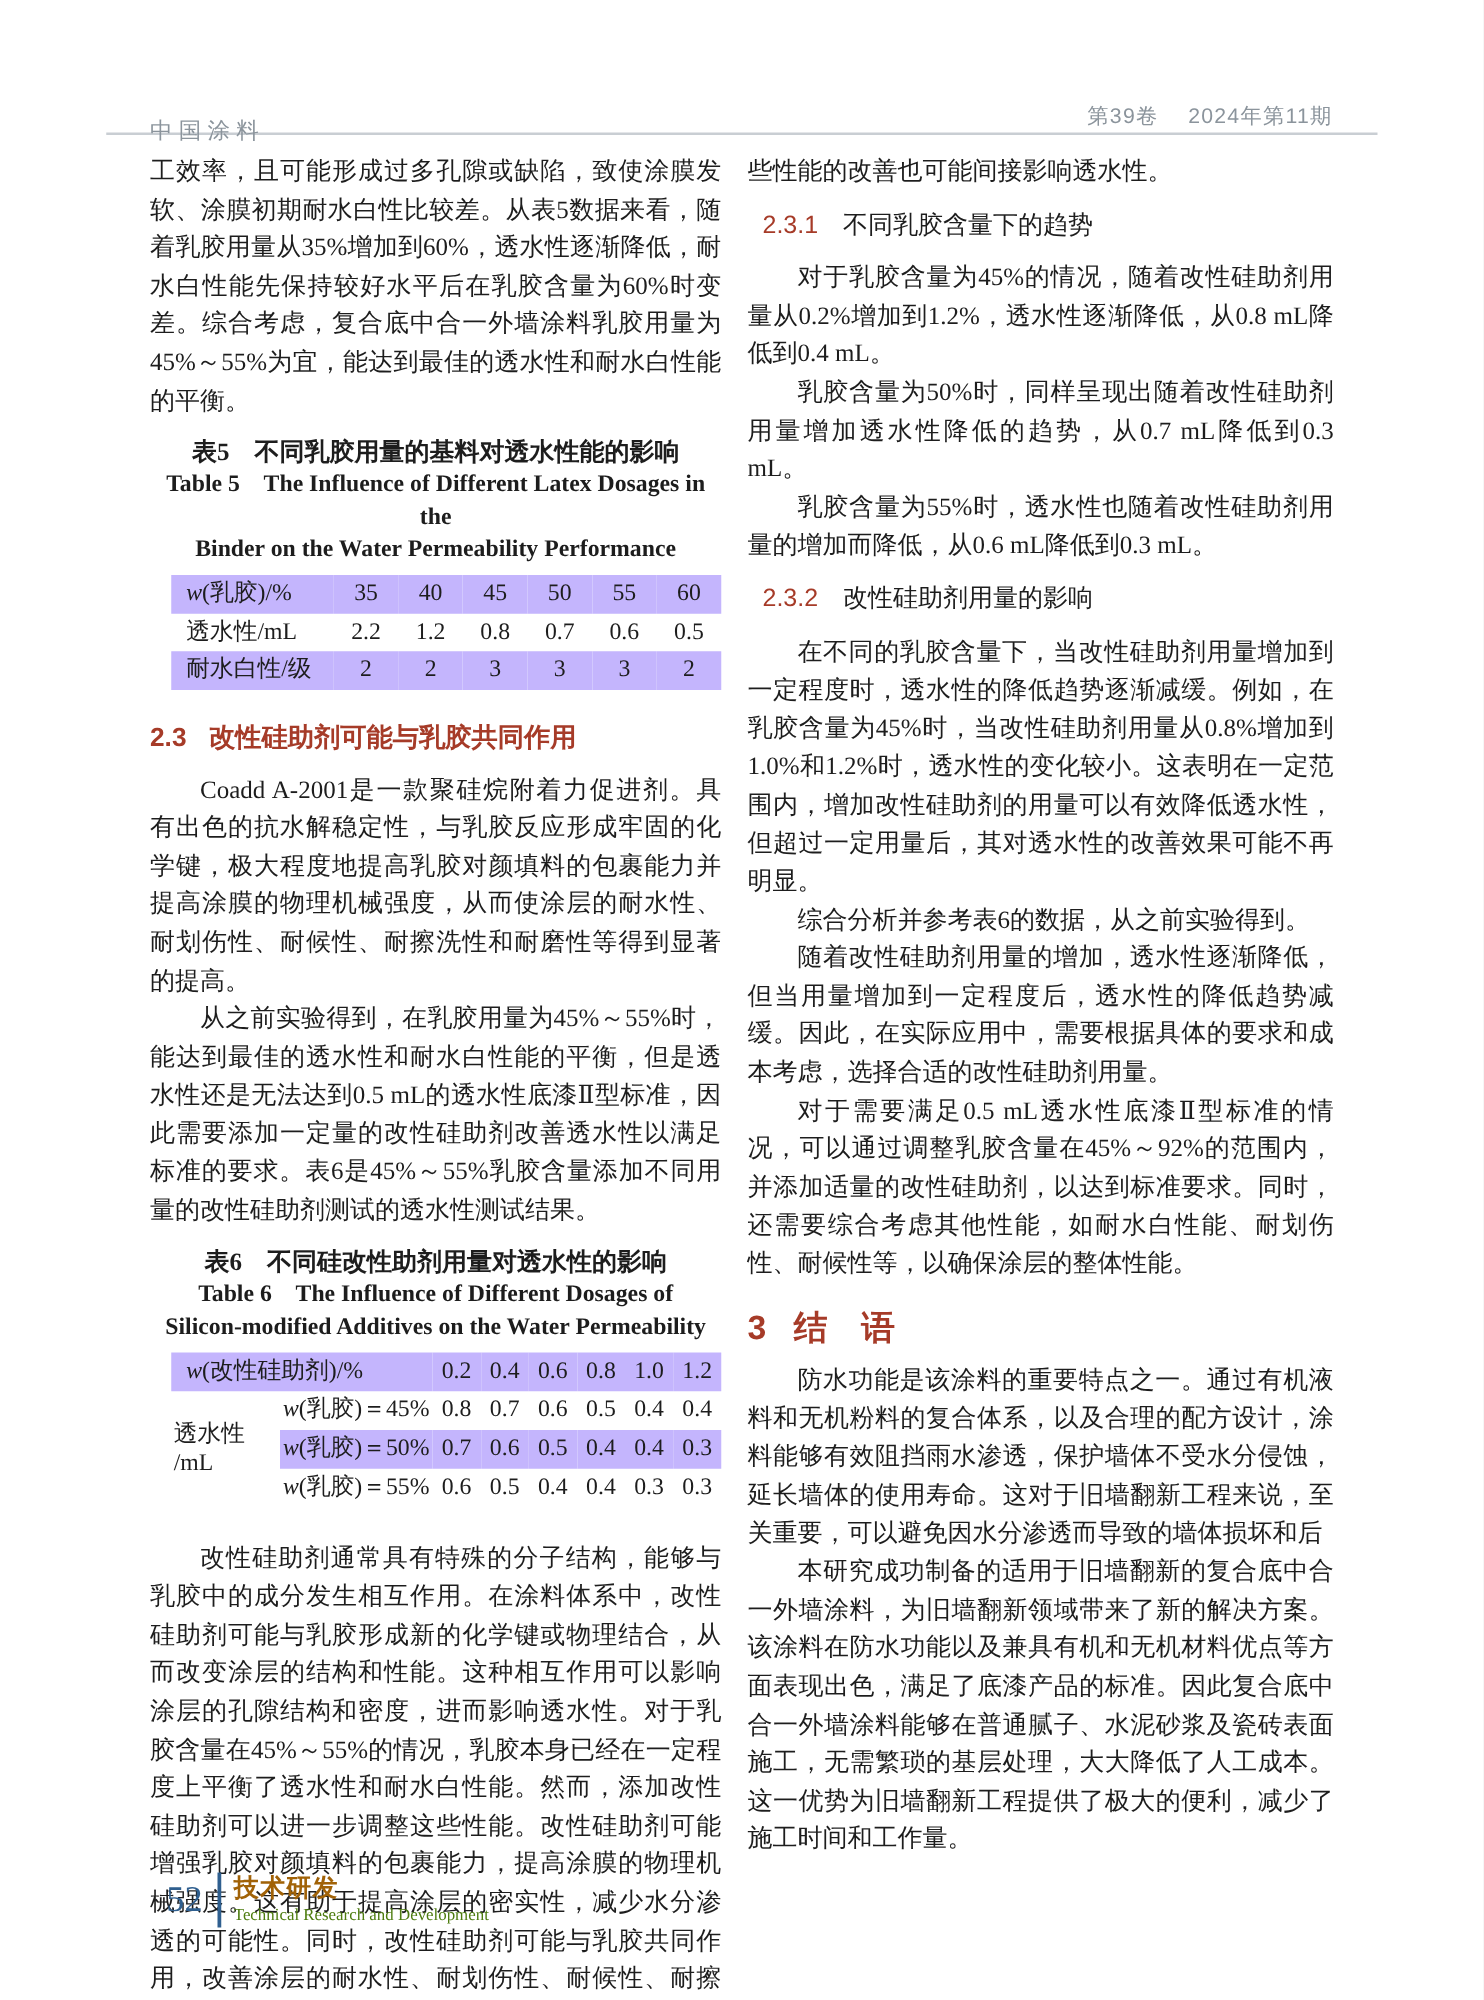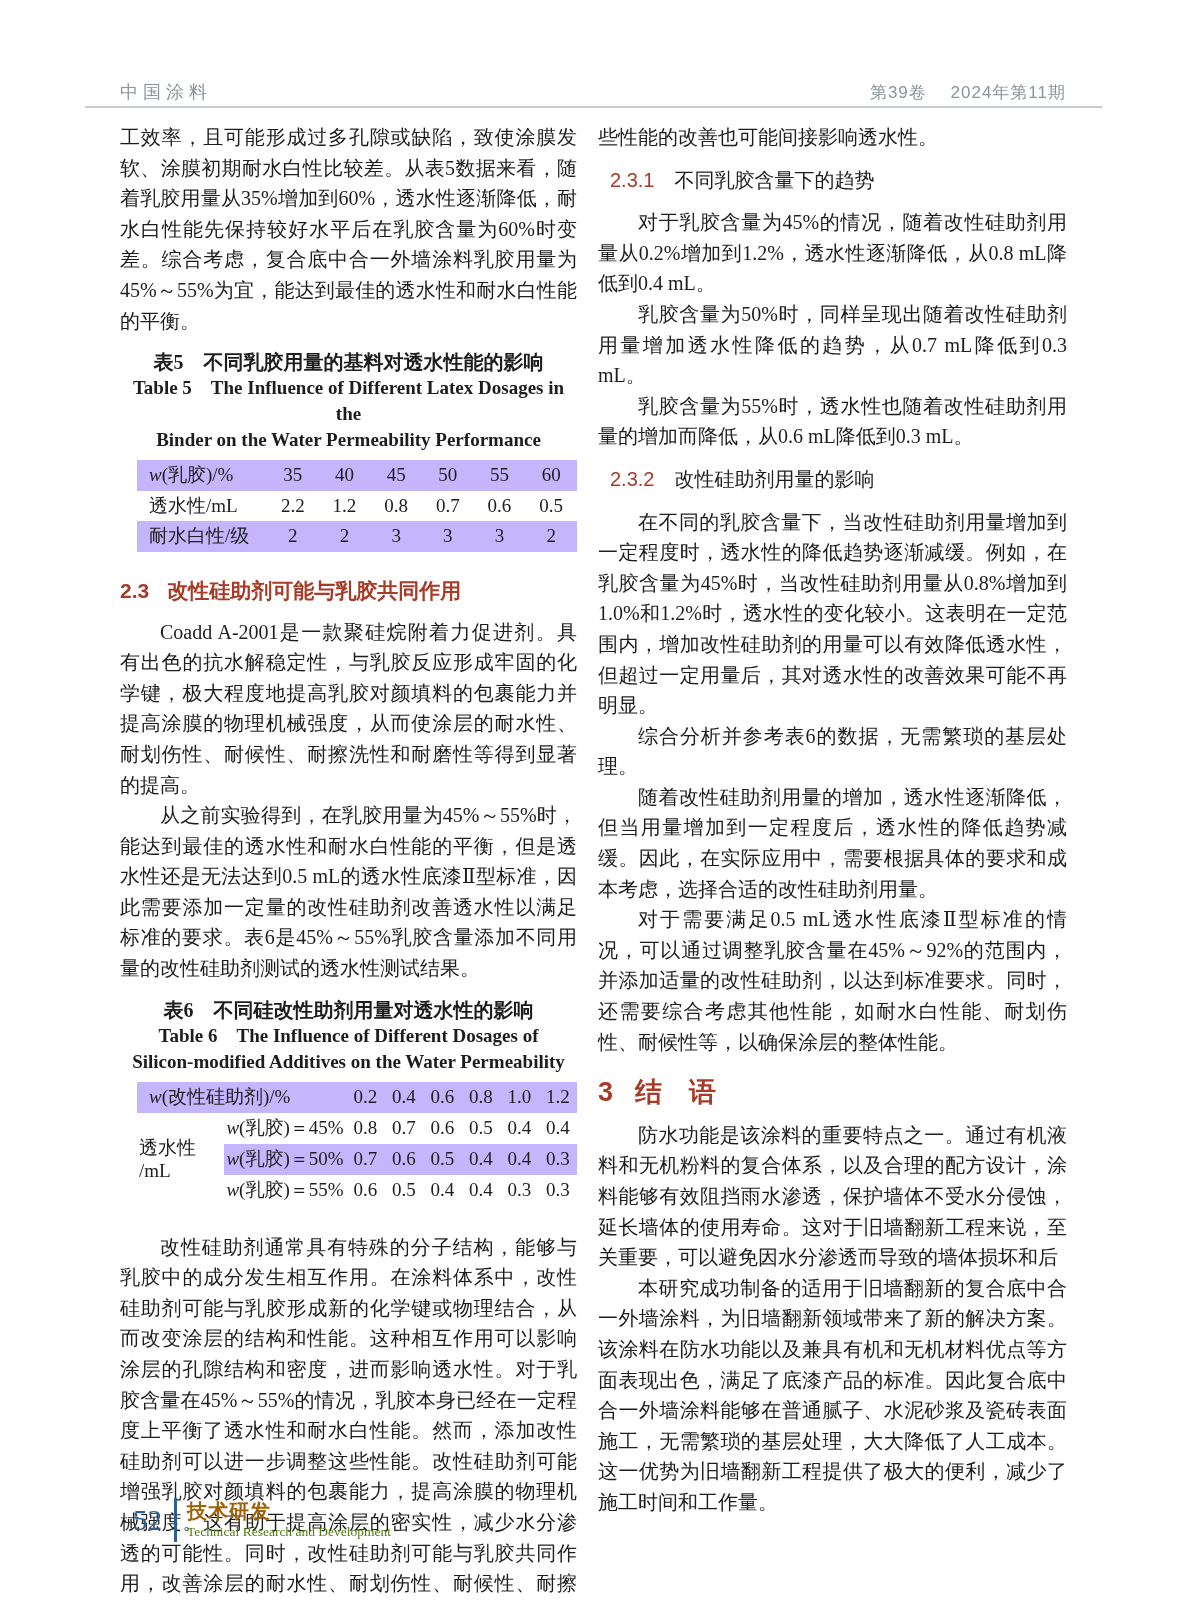--- a/index.html
+++ b/index.html
@@ -3,21 +3,21 @@
 <meta charset="utf-8">
 <style>
   html,body{margin:0;padding:0;background:#e9e9e9;}
   .page{
     position:relative;width:1187px;height:1600px;margin:0 auto;background:#ffffff;
     font-family:"Liberation Serif","DejaVu Serif",serif;color:#1d1d1d;overflow:hidden;
   }
   
   .pg-header{position:absolute;left:85px;top:80px;width:1017px;height:26px;
     border-bottom:2px solid #c9ced3;}
-  .journal-cn{position:absolute;left:35px;top:0;font-family:"Liberation Sans","DejaVu Sans",sans-serif;
+  .journal-cn{position:absolute;left:35px;top:12px;font-family:"Liberation Sans","DejaVu Sans",sans-serif;
     font-size:18px;color:#8b949c;letter-spacing:5px;font-weight:400;}
   .vol-issue{position:absolute;right:36px;top:1px;font-family:"Liberation Sans","DejaVu Sans",sans-serif;
     font-size:17px;color:#8b949c;letter-spacing:1px;}
   .vol-issue span{margin-left:18px;}
   .vol-issue span:first-child{margin-left:0;}
   
   .col{position:absolute;top:122px;text-align:justify;font-size:20px;line-height:30.6px;}
   .col-left{left:120px;width:457px;}
   .col-right{left:598px;width:469px;}
   p{margin:0;text-indent:2em;}
@@ -166,21 +166,21 @@
 
     <p class="h3"><span class="num">2.3.1</span><span>不同乳胶含量下的趋势</span></p>
 
     <p>对于乳胶含量为45%的情况，随着改性硅助剂用量从0.2%增加到1.2%，透水性逐渐降低，从0.8 mL降低到0.4 mL。</p>
     <p>乳胶含量为50%时，同样呈现出随着改性硅助剂用量增加透水性降低的趋势，从0.7 mL降低到0.3 mL。</p>
     <p>乳胶含量为55%时，透水性也随着改性硅助剂用量的增加而降低，从0.6 mL降低到0.3 mL。</p>
 
     <p class="h3"><span class="num">2.3.2</span><span>改性硅助剂用量的影响</span></p>
 
     <p>在不同的乳胶含量下，当改性硅助剂用量增加到一定程度时，透水性的降低趋势逐渐减缓。例如，在乳胶含量为45%时，当改性硅助剂用量从0.8%增加到1.0%和1.2%时，透水性的变化较小。这表明在一定范围内，增加改性硅助剂的用量可以有效降低透水性，但超过一定用量后，其对透水性的改善效果可能不再明显。</p>
-    <p>综合分析并参考表6的数据，无需繁琐的基层处理。</p>
+    <p>综合分析并参考表6的数据，从之前实验得到。</p>
     <p>随着改性硅助剂用量的增加，透水性逐渐降低，但当用量增加到一定程度后，透水性的降低趋势减缓。因此，在实际应用中，需要根据具体的要求和成本考虑，选择合适的改性硅助剂用量。</p>
     <p>对于需要满足0.5 mL透水性底漆Ⅱ型标准的情况，可以通过调整乳胶含量在45%～92%的范围内，并添加适量的改性硅助剂，以达到标准要求。同时，还需要综合考虑其他性能，如耐水白性能、耐划伤性、耐候性等，以确保涂层的整体性能。</p>
 
     <p class="h1c"><span class="num">3</span><span>结　语</span></p>
 
     <p>防水功能是该涂料的重要特点之一。通过有机液料和无机粉料的复合体系，以及合理的配方设计，涂料能够有效阻挡雨水渗透，保护墙体不受水分侵蚀，延长墙体的使用寿命。这对于旧墙翻新工程来说，至关重要，可以避免因水分渗透而导致的墙体损坏和后</p>
     <p>本研究成功制备的适用于旧墙翻新的复合底中合一外墙涂料，为旧墙翻新领域带来了新的解决方案。该涂料在防水功能以及兼具有机和无机材料优点等方面表现出色，满足了底漆产品的标准。因此复合底中合一外墙涂料能够在普通腻子、水泥砂浆及瓷砖表面施工，无需繁琐的基层处理，大大降低了人工成本。这一优势为旧墙翻新工程提供了极大的便利，减少了施工时间和工作量。</p>
   </div>
 
   <div class="pg-footer">

